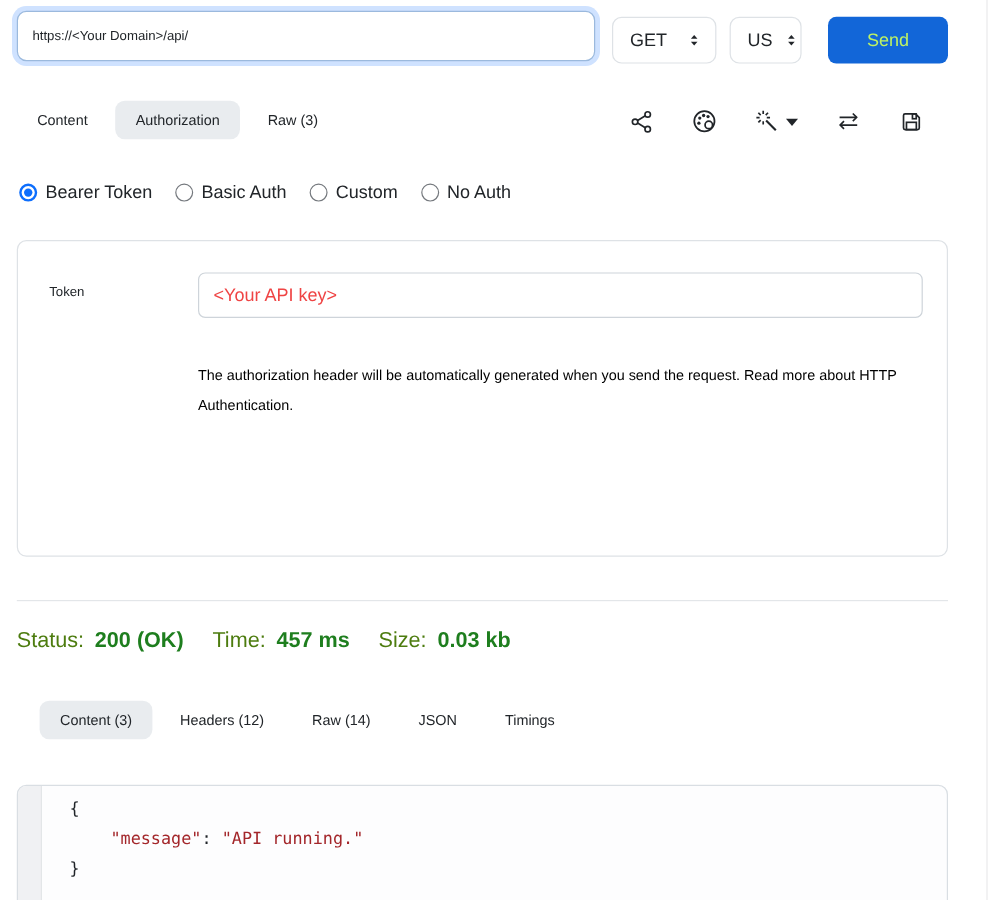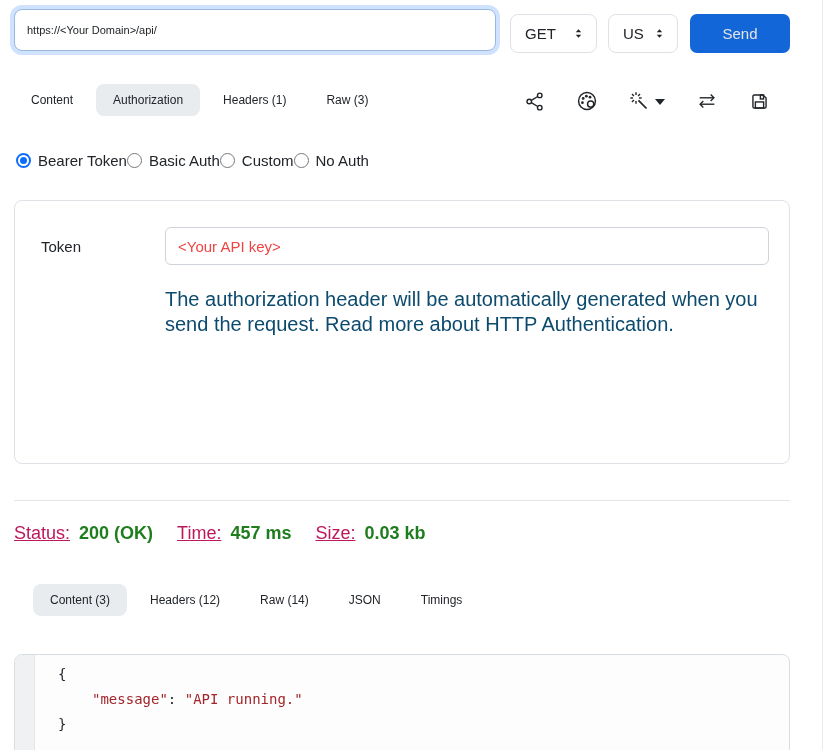--- a/index.html
+++ b/index.html
@@ -21,25 +21,25 @@
     padding:0 12px; font-size:11px; color:#212529;
     font-family:"Liberation Sans", sans-serif; outline:none; background:#fff;
   }
   .select-box {
     position:absolute; top:14px; height:39px;
     border:1px solid #dee2e6; border-radius:8px; background:#fff;
     display:flex; align-items:center; justify-content:space-between;
     padding:0 10px 0 14px; font-size:15px; cursor:pointer;
   }
   .select-method { left:510px; width:87px; }
-  .select-region { left:608px; width:70px; }
+  .select-region { left:608px; width:60px; }
   .updown-icon { width:15px; height:17px; margin-left:8px; flex:none; }
   .send-btn {
     position:absolute; left:690px; top:14px; width:100px; height:39px;
-    background:#1266d8; color:#e5e5e5; border:none; border-radius:7px;
+    background:#1266d8; color:#bef264; border:none; border-radius:7px;
     font-size:15px; font-family:"Liberation Sans", sans-serif; cursor:pointer;
   }
 
   
   .tabs-row { position:absolute; display:flex; gap:6px; align-items:center; }
   .req-tabs { left:14px; top:84px; }
   .resp-tabs { left:14px; top:584px;padding-left:19px; }
   .tab {
     padding:9px 17px; font-size:12px; color:#212529; border-radius:8px;
     cursor:pointer; white-space:nowrap;
@@ -50,55 +50,55 @@
   .toolbar { position:absolute; left:524px; top:90px; display:flex; gap:31px; align-items:center; }
   .tool-btn { display:flex; align-items:center; cursor:pointer; }
   .tool-btn svg { display:block; }
   .caret-down {
     width:0; height:0; margin-left:5px; margin-top:2px;
     border-left:5px solid transparent; border-right:5px solid transparent;
     border-top:6px solid #212529;
   }
 
   
-  .auth-row { position:absolute; left:16px; top:152px; display:flex; align-items:center; }
+  .auth-row { position:absolute; left:16px; top:152px; display:flex; gap:19px; align-items:center; }
   .auth-option { display:flex; align-items:center; gap:7px; font-size:15px; cursor:pointer; }
   .radio {
     width:15px; height:15px; border-radius:50%;
     border:1px solid #75797e; background:#fff; position:relative; flex:none;
   }
   .radio.checked { border:2px solid #0d6efd; }
   .radio.checked::after {
     content:""; position:absolute; inset:2px; border-radius:50%; background:#0d6efd;
   }
 
   
   .card {
     position:absolute; left:14px; top:200px; width:776px; height:264px;
     border:1px solid #dee2e6; border-radius:8px; background:#fff;
   }
-  .token-label { position:absolute; left:26px; top:37px; font-size:15px; }
+  .token-label { position:absolute; left:26px; top:37px; font-size:11px; }
   .token-input {
     position:absolute; left:150px; top:26px; width:604px; height:38px;
     border:1px solid #ced4da; border-radius:6px; padding:0 12px;
     font-size:15px; color:#ef4444; font-family:"Liberation Sans", sans-serif;
     outline:none; background:#fff;
   }
   .token-help {
-    position:absolute; left:150px; top:86px; width:600px;
-    font-size:20px; line-height:25px; color:#0c4a6e;
+    position:absolute; left:150px; top:100px; width:600px;
+    font-size:12px; line-height:25px; color:#000000;
   }
 
   
   .divider { position:absolute; left:14px; top:500px; width:776px; height:1px; background:#e3e6e9; }
   .status-row {
     position:absolute; left:14px; top:523px;
     display:flex; align-items:baseline; font-size:18px;
   }
-  .status-row .lbl { color:#be185d; margin-right:9px;text-decoration:underline; }
+  .status-row .lbl { color:#4d7c0f; margin-right:9px; }
   .status-row .val { color:#1e7e1e; font-weight:bold; margin-right:24px; }
 
   
   .code-block {
     position:absolute; left:14px; top:654px; width:776px; height:140px;
     border:1px solid #d9dee3; border-radius:8px; background:#fdfdfe;
     display:flex; overflow:hidden;
   }
   .code-gutter { width:20px; background:#f0f1f3; border-right:1px solid #e3e6e8; flex:none; }
   .code-area {
@@ -130,21 +130,20 @@
     <path d="M7 10.2 L11 5.6 L15 10.2 Z" fill="#212529"></path>
     <path d="M7 13.8 L11 18.4 L15 13.8 Z" fill="#212529"></path>
   </svg>
 </div>
 
 <button class="send-btn">Send</button>
 
 <div class="tabs-row req-tabs">
   <div class="tab">Content</div>
   <div class="tab active">Authorization</div>
-  <div class="tab">Headers (1)</div>
   <div class="tab">Raw (3)</div>
 </div>
 
 <div class="toolbar">
   <div class="tool-btn">
     <svg width="21" height="21" viewBox="0 0 24 24" fill="none" stroke="#212529" stroke-width="1.6">
       <circle cx="18" cy="5" r="2.6"></circle>
         <circle cx="6" cy="12" r="2.6"></circle>
         <circle cx="18" cy="19" r="2.6"></circle>
       <line x1="8.4" y1="10.8" x2="15.7" y2="6.3"></line>

